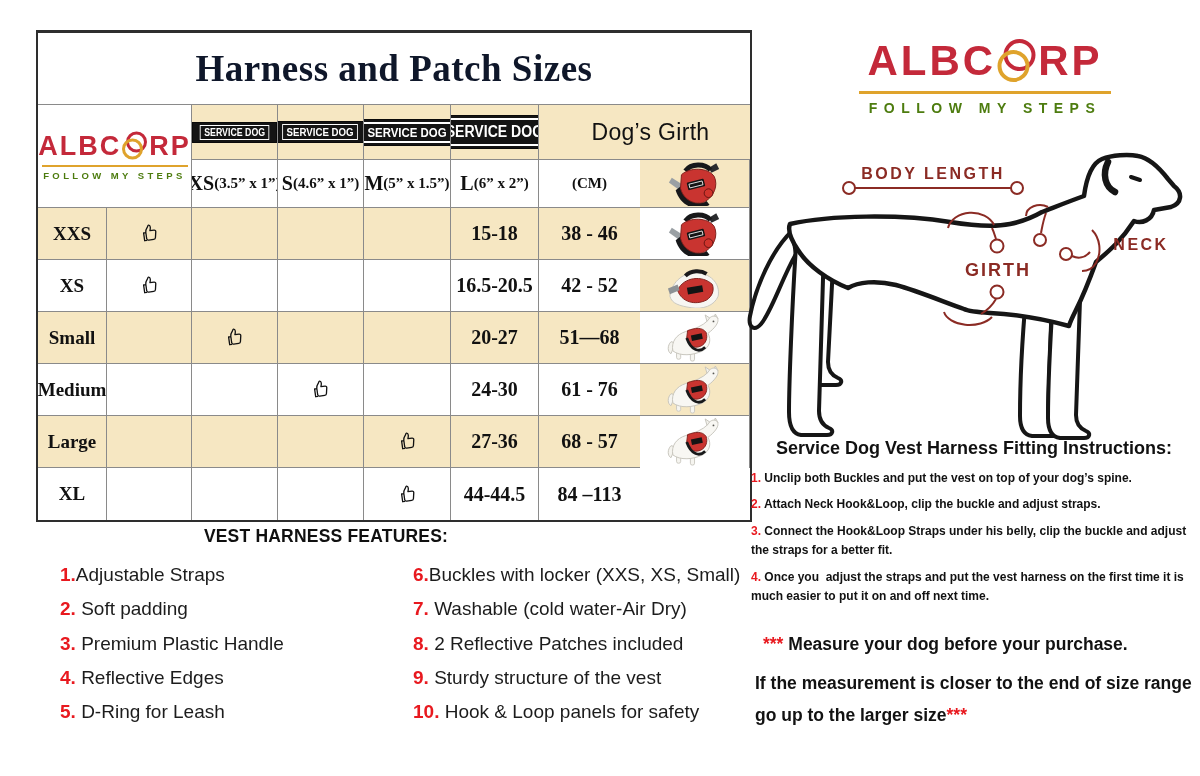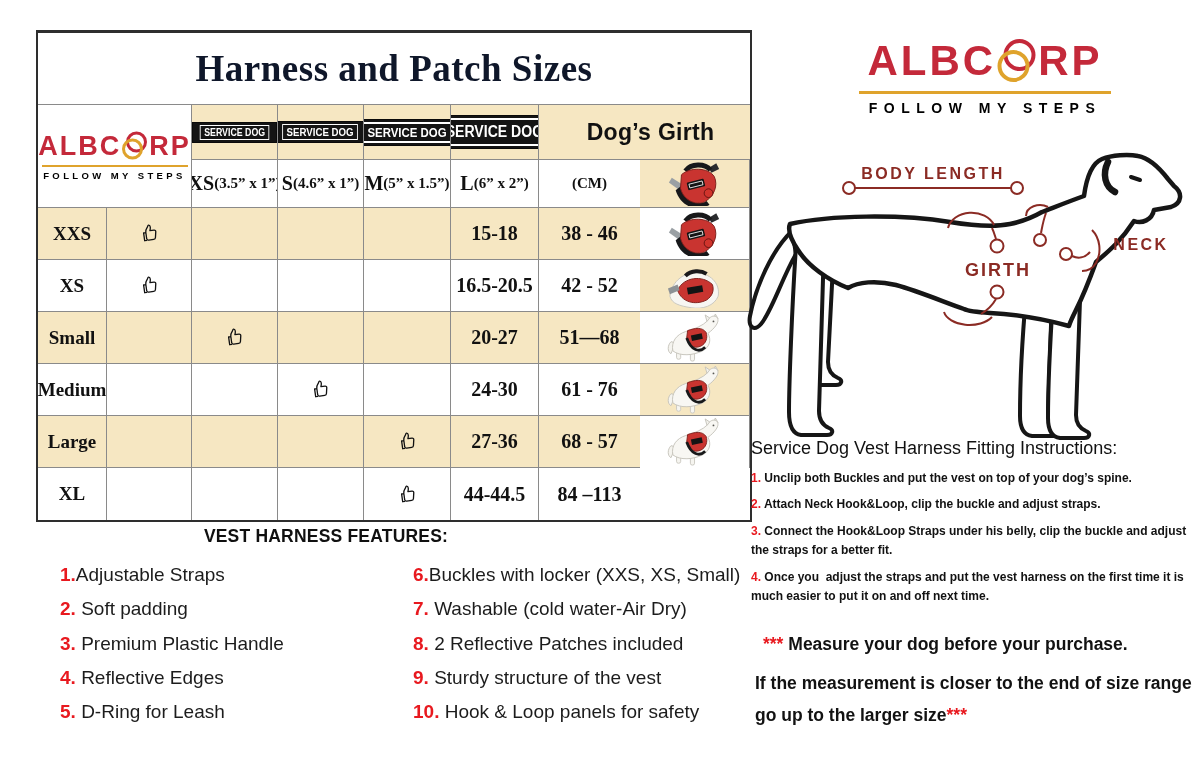--- a/index.html
+++ b/index.html
@@ -29,36 +29,36 @@
     font-family:"Liberation Serif",serif;font-weight:bold;font-size:37px;
     letter-spacing:.5px;color:#0f172a;
   }
   .logo-cell{grid-column:1/3;grid-row:2/4;flex-direction:column;background:#fff;}
   .serifb{font-family:"Liberation Serif",serif;font-weight:bold;}
   .size-label{font-size:19px;}
   .girth-val{font-size:20px;white-space:nowrap;}
   .hdr-units{font-size:15px;}
   .hdr-size{font-size:15px;white-space:nowrap;}
   .hdr-size .big{font-size:20px;}
-  .girth-hdr{font-size:23px;font-weight:bold;letter-spacing:.3px;grid-column:7/9;padding-left:12px;}
+  .girth-hdr{font-size:23px;font-weight:normal;letter-spacing:.3px;grid-column:7/9;padding-left:12px;}
   
   .patch{background:#141414;padding:2px;box-shadow:0 0 0 1px #0a0a0a;}
   .patch-inner{
     display:block;border:2px solid #ffffff;color:#fff;font-weight:bold;
     padding:1px 4px;white-space:nowrap;transform:scaleX(.88);transform-origin:center;
     letter-spacing:0;
   }
   .p-xs .patch-inner{font-size:10px;border-width:1px;}
   .p-s  .patch-inner{font-size:11px;border-width:1px;}
   .p-m  .patch-inner{font-size:13px;}
   .p-l  .patch-inner{font-size:16px;padding:3px 6px;}
   
   .brandword{display:flex;align-items:center;color:#c4293a;font-weight:bold;line-height:1;}
   .brand-underline{background:#dfa32c;height:2px;margin:4px auto 3px;}
-  .brand-tagline{color:#000000;font-weight:bold;white-space:nowrap;}
+  .brand-tagline{color:#4d7c0f;font-weight:bold;white-space:nowrap;}
   .logo-sm .brandword{font-size:27px;letter-spacing:2px;}
   .logo-sm .brand-underline{width:146px;}
   .logo-sm .brand-tagline{font-size:9.5px;letter-spacing:3.4px;}
   .logo-lg{position:absolute;left:855px;top:38px;width:260px;text-align:center;}
   .logo-lg .brandword{font-size:42px;letter-spacing:3px;justify-content:center;}
   .logo-lg .brand-underline{width:252px;height:3px;margin-top:7px;margin-bottom:6px;}
   .logo-lg .brand-tagline{font-size:14px;letter-spacing:6.5px;}
   .ring{display:block;margin:0 1px;}
   
   .thumb{transform:rotate(-8deg);}
@@ -67,21 +67,21 @@
     position:absolute;left:36px;top:526px;width:580px;text-align:center;
     font-weight:bold;font-size:17.5px;color:#101010;letter-spacing:.2px;
   }
   .features-col{position:absolute;font-size:19px;color:#1c1c1c;}
   .features-col.left{left:60px;top:558px;}
   .features-col.right{left:413px;top:558px;}
   .feat-item{height:34.3px;display:flex;align-items:center;white-space:pre;}
   .rednum{color:#e8191f;font-weight:bold;}
   
   .instructions{position:absolute;left:751px;top:438px;width:446px;}
-  .instr-title{font-weight:normal;font-size:18px;margin-bottom:10px;white-space:nowrap;}
+  .instr-title{font-weight:bold;font-size:18px;text-align:center;margin-bottom:10px;white-space:nowrap;}
   .step{font-weight:bold;font-size:12px;line-height:1.62;margin-bottom:7px;color:#121212;white-space:pre-wrap;}
   .notes{position:absolute;left:755px;top:634px;width:440px;font-weight:bold;font-size:17.5px;color:#121212;}
   .note1{margin-left:8px;margin-bottom:12px;white-space:pre;}
   .note2{line-height:1.85;}
   .redmark{color:#e8191f;font-weight:bold;}
   .dogsvg{position:absolute;left:740px;top:146px;pointer-events:none;}
   .hidden-defs{position:absolute;width:0;height:0;overflow:hidden;}
 </style>
 </head>
 <body>

